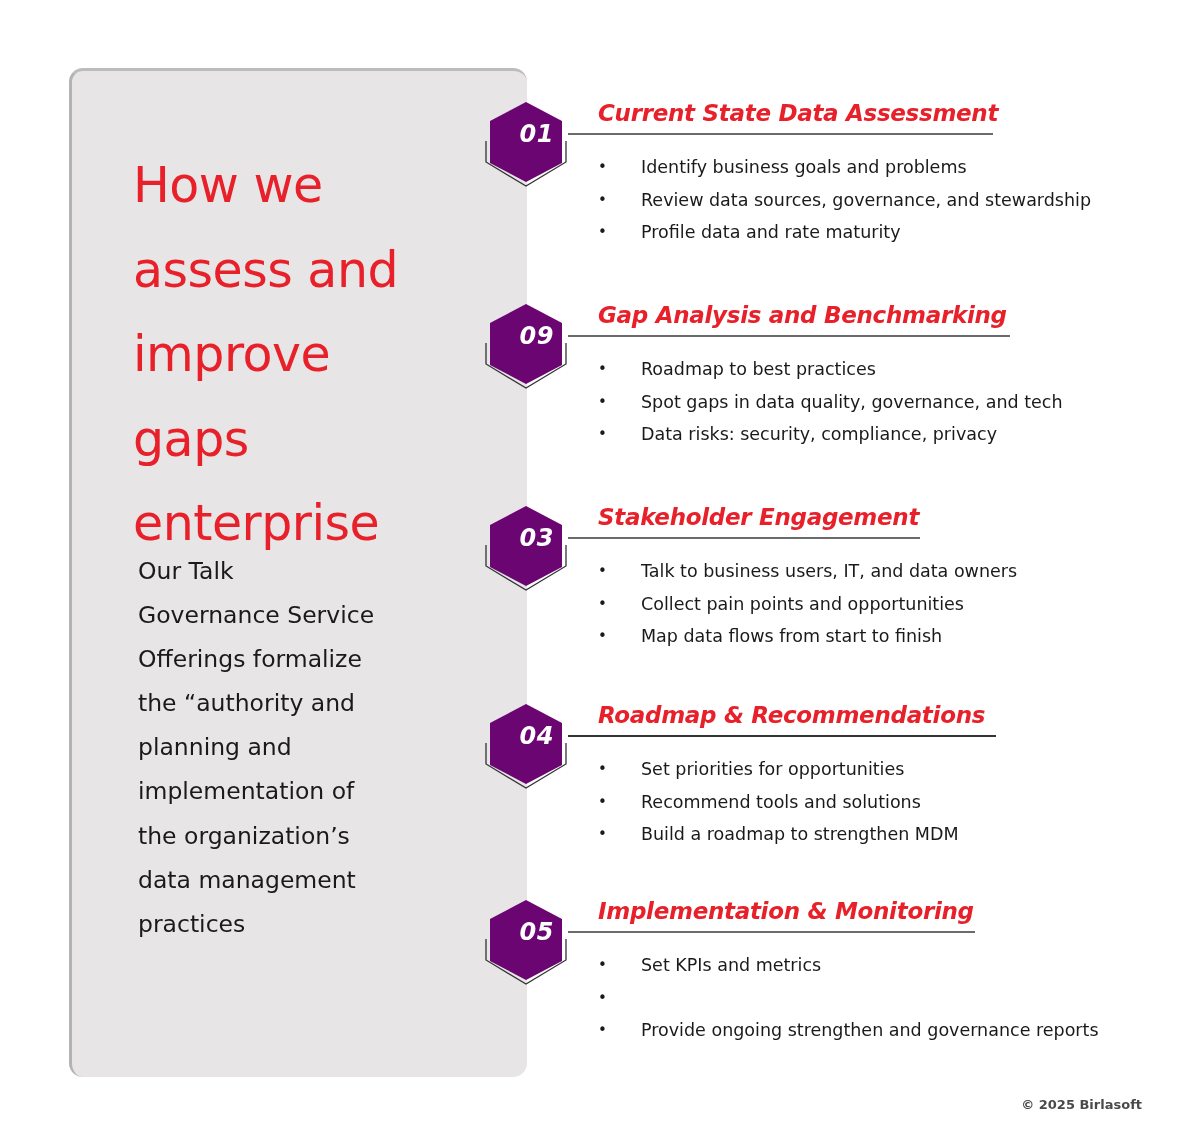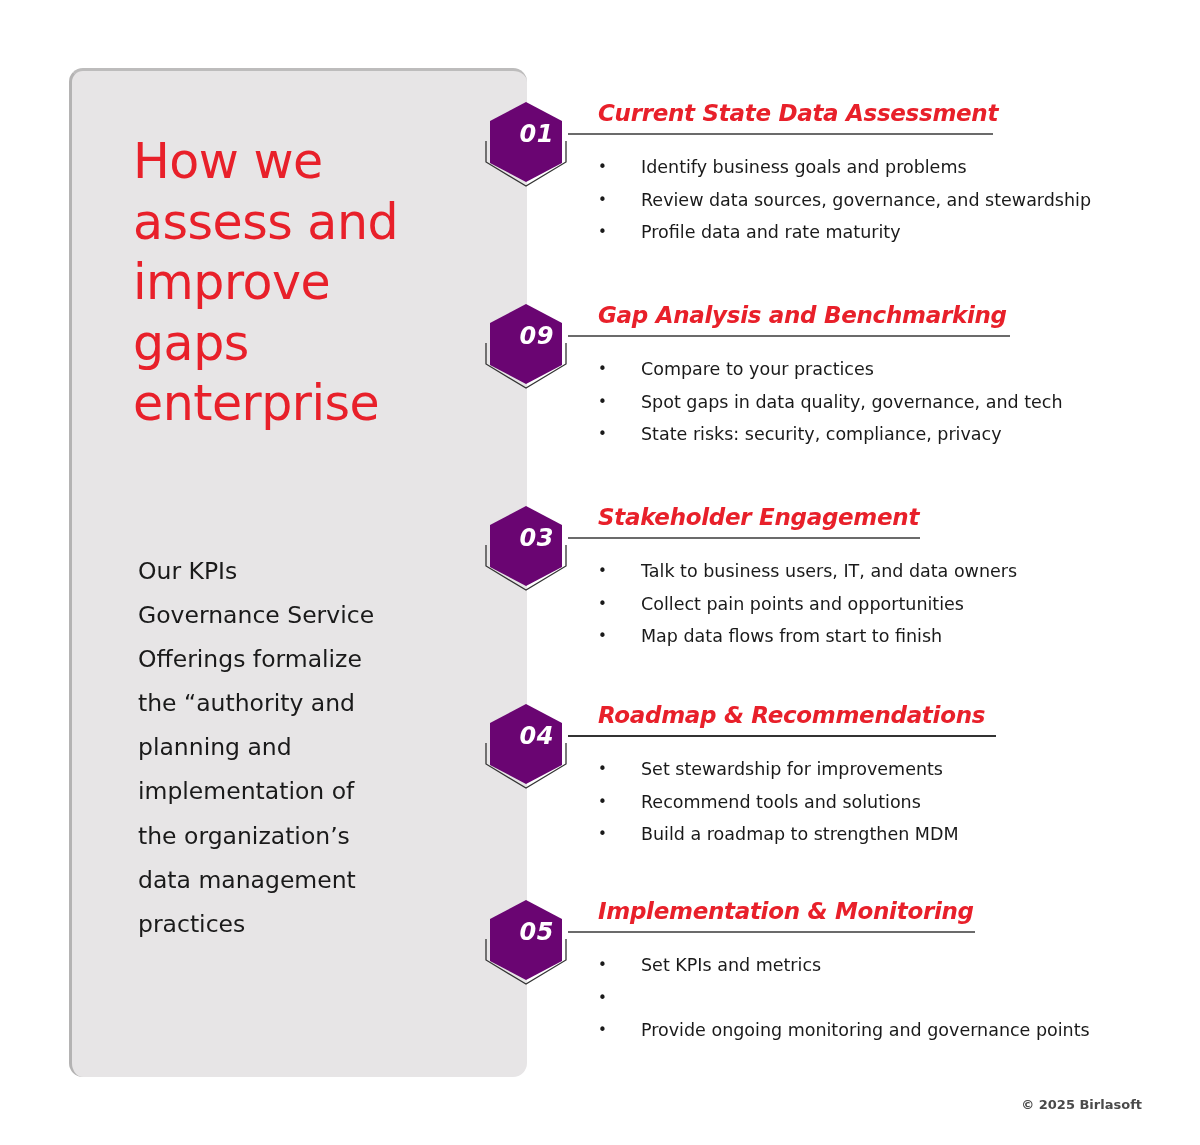--- a/index.html
+++ b/index.html
@@ -9,21 +9,21 @@
   .left-panel {
     position: absolute; left: 69px; top: 68px; width: 458px; height: 1009px;
     background: #e7e5e6; border-radius: 14px;
     border-top: 3px solid #bdbcbc; border-left: 3px solid #b4b3b3;
   }
   .headline {
     position: absolute; left: 133px; top: 132px; width: 330px;
     font-family: "DejaVu Sans", sans-serif; font-size: 49px; line-height: 60.5px;
     color: #e8202a; letter-spacing: -0.5px;
   }
-  .headline span { display: block; white-space: nowrap; }
+  .headline span { display: block; white-space: nowrap; margin-top: 24px; }
   .description {
     position: absolute; left: 138px; top: 549px; width: 300px;
     font-family: "DejaVu Sans", sans-serif; font-size: 23.5px; line-height: 44.1px;
     color: #1a1a1a;
   }
   .description span { display: block; white-space: nowrap; }
 
   .step { position: absolute; left: 480px; width: 700px; }
   .hex-wrap { position: absolute; left: 0; top: 0; width: 96px; height: 96px; }
   .hex-wrap svg { position: absolute; left: 0; top: 0; }
@@ -58,21 +58,21 @@
 
 <div class="headline">
   <span>How we</span>
   <span>assess and</span>
   <span>improve</span>
   <span>gaps</span>
   <span>enterprise</span>
 </div>
 
 <div class="description">
-  <span>Our KPIs</span>
+  <span>Our Talk</span>
   <span>Governance Service</span>
   <span>Offerings formalize</span>
   <span>the “authority and</span>
   <span>planning and</span>
   <span>implementation of</span>
   <span>the organization’s</span>
   <span>data management</span>
   <span>practices</span>
 </div>
 
@@ -97,23 +97,23 @@
   <div class="hex-wrap">
     <svg width="96" height="96" viewBox="0 0 96 96">
       <path d="M6 41 L6 62 L46 86 L86 62 L86 41" fill="none" stroke="#333" stroke-width="1.3"></path>
       <polygon points="46,2 82,21 82,63 46,82 10,63 10,21" fill="#6a0572"></polygon>
     </svg>
     <div class="hex-num">09</div>
   </div>
   <div class="step-title">Gap Analysis and Benchmarking</div>
   <div class="title-rule" style="width:442px;"></div>
   <ul class="bullets">
-    <li><span class="dot">•</span><span>Compare to your practices</span></li>
+    <li><span class="dot">•</span><span>Roadmap to best practices</span></li>
     <li><span class="dot">•</span><span>Spot gaps in data quality, governance, and tech</span></li>
-    <li><span class="dot">•</span><span>State risks: security, compliance, privacy</span></li>
+    <li><span class="dot">•</span><span>Data risks: security, compliance, privacy</span></li>
   </ul>
 </div>
 
 <div class="step" style="top:504px;">
   <div class="hex-wrap">
     <svg width="96" height="96" viewBox="0 0 96 96">
       <path d="M6 41 L6 62 L46 86 L86 62 L86 41" fill="none" stroke="#333" stroke-width="1.3"></path>
       <polygon points="46,2 82,21 82,63 46,82 10,63 10,21" fill="#6a0572"></polygon>
     </svg>
     <div class="hex-num">03</div>
@@ -131,36 +131,36 @@
   <div class="hex-wrap">
     <svg width="96" height="96" viewBox="0 0 96 96">
       <path d="M6 41 L6 62 L46 86 L86 62 L86 41" fill="none" stroke="#333" stroke-width="1.3"></path>
       <polygon points="46,2 82,21 82,63 46,82 10,63 10,21" fill="#6a0572"></polygon>
     </svg>
     <div class="hex-num">04</div>
   </div>
   <div class="step-title">Roadmap &amp; Recommendations</div>
   <div class="title-rule" style="width:428px; background:#333;"></div>
   <ul class="bullets">
-    <li><span class="dot">•</span><span>Set stewardship for improvements</span></li>
+    <li><span class="dot">•</span><span>Set priorities for opportunities</span></li>
     <li><span class="dot">•</span><span>Recommend tools and solutions</span></li>
     <li><span class="dot">•</span><span>Build a roadmap to strengthen MDM</span></li>
   </ul>
 </div>
 
 <div class="step" style="top:898px;">
   <div class="hex-wrap">
     <svg width="96" height="96" viewBox="0 0 96 96">
       <path d="M6 41 L6 62 L46 86 L86 62 L86 41" fill="none" stroke="#333" stroke-width="1.3"></path>
       <polygon points="46,2 82,21 82,63 46,82 10,63 10,21" fill="#6a0572"></polygon>
     </svg>
     <div class="hex-num">05</div>
   </div>
   <div class="step-title">Implementation &amp; Monitoring</div>
   <div class="title-rule" style="width:407px;"></div>
   <ul class="bullets">
     <li><span class="dot">•</span><span>Set KPIs and metrics</span></li>
     <li><span class="dot">•</span></li>
-    <li><span class="dot">•</span><span>Provide ongoing monitoring and governance points</span></li>
+    <li><span class="dot">•</span><span>Provide ongoing strengthen and governance reports</span></li>
   </ul>
 </div>
 
 <div class="copyright">© 2025 Birlasoft</div>
 
 </body></html>

